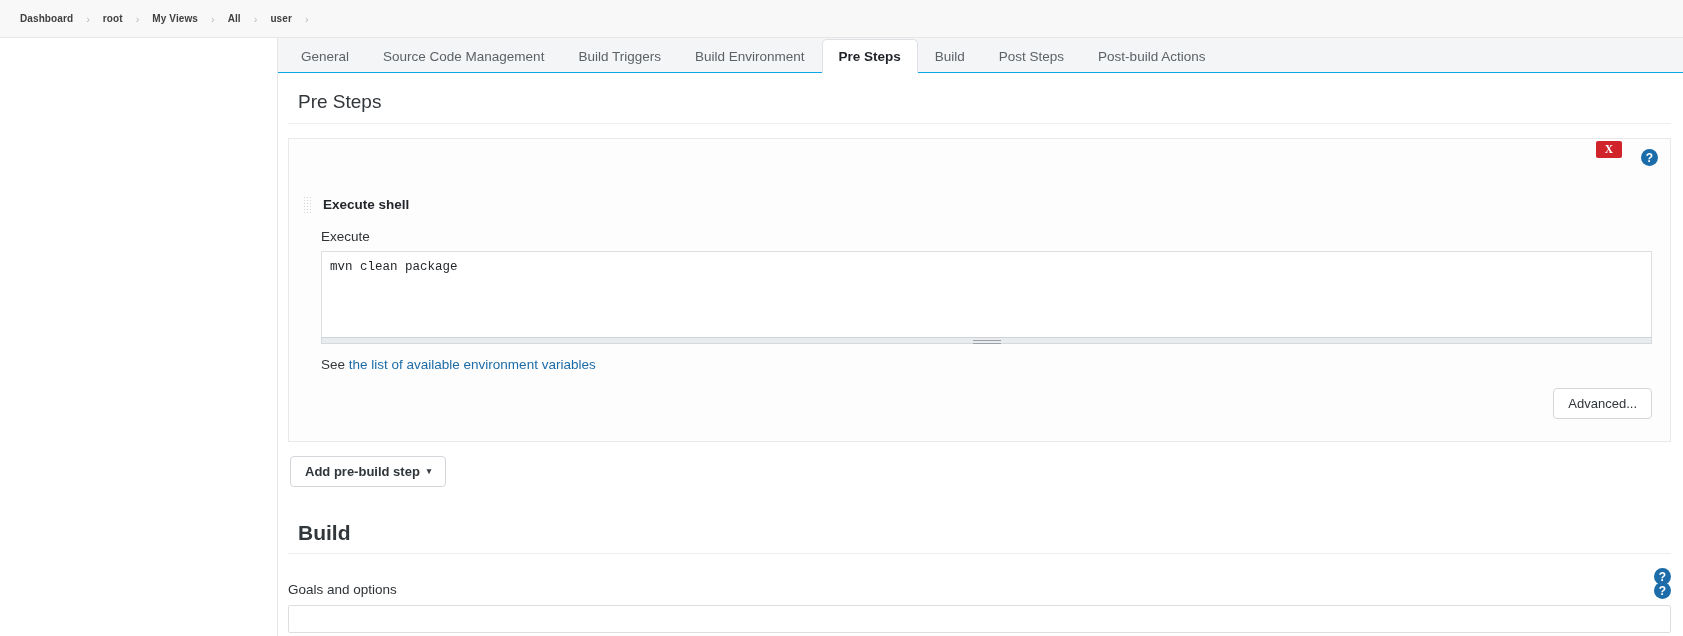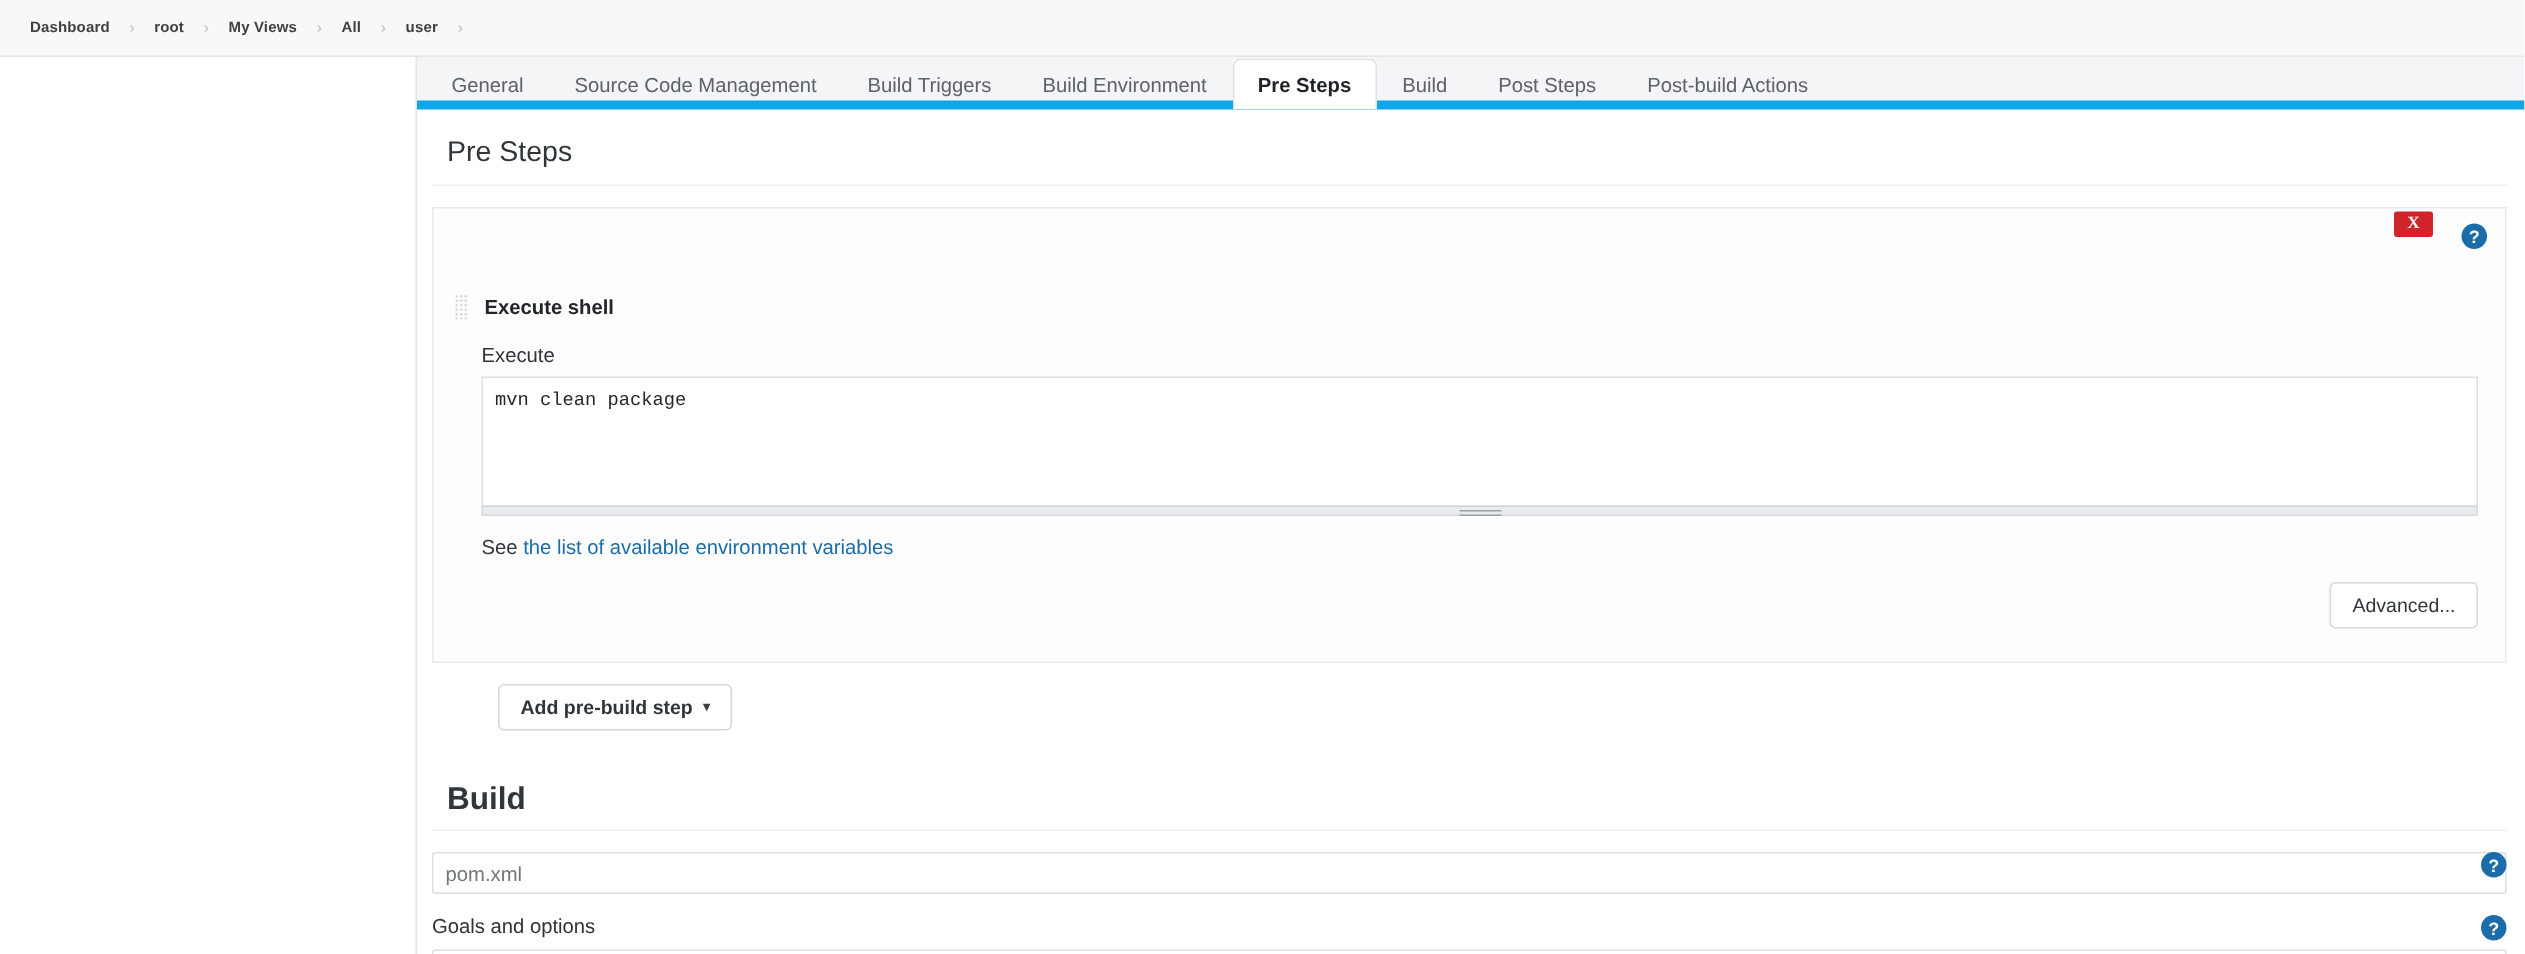--- a/index.html
+++ b/index.html
@@ -53,21 +53,21 @@
     right: 0;
     bottom: 0;
     background: #fff;
     border-left: 1px solid #e4e6e8;
   }
 
   
   .tab-strip {
     height: 35px;
     background: #f3f5f7;
-    border-bottom: 6px solid #0ea5e9;
+    border-bottom: 1px solid #0ea5e9;
     display: flex;
     padding-left: 6px;
     position: relative;
   }
   .tab {
     font-size: 13.5px;
     color: #5d6267;
     padding: 0 16px;
     height: 34px;
     line-height: 34px;
@@ -236,21 +236,21 @@
     font-size: 13px;
     color: #30353a;
     background: #fff;
     border: 1px solid #d3d6da;
     border-radius: 4px;
     padding: 7px 14px;
     cursor: pointer;
     white-space: nowrap;
     font-family: "Liberation Sans", sans-serif;
   }
-  .btn-strong { font-weight: bold; margin-left: 42px; }
+  .btn-strong { font-weight: bold; }
   .caret {
     display: inline-block;
     margin-left: 7px;
     font-size: 9px;
     color: #3a3f44;
     vertical-align: 2px;
   }
 
   .addstep-row {
     margin: 14px 0 0 12px;
@@ -349,21 +349,20 @@
     <div class="addstep-row">
       <button class="btn btn-strong">
         <span>Add pre-build step</span><span class="caret">▾</span>
       </button>
     </div>
 
     <div class="section-title build-heading">Build</div>
 
     <div class="form-row">
       <div class="help-icon row-help">?</div>
-      <input class="text-field" type="text" placeholder="pom.xml" style="">
     </div>
 
     <div class="form-row">
       <div class="row-label">Goals and options</div>
       <div class="help-icon row-help">?</div>
       <input class="text-field" type="text" placeholder="" style="">
     </div>
 
   </div>
 </div>

